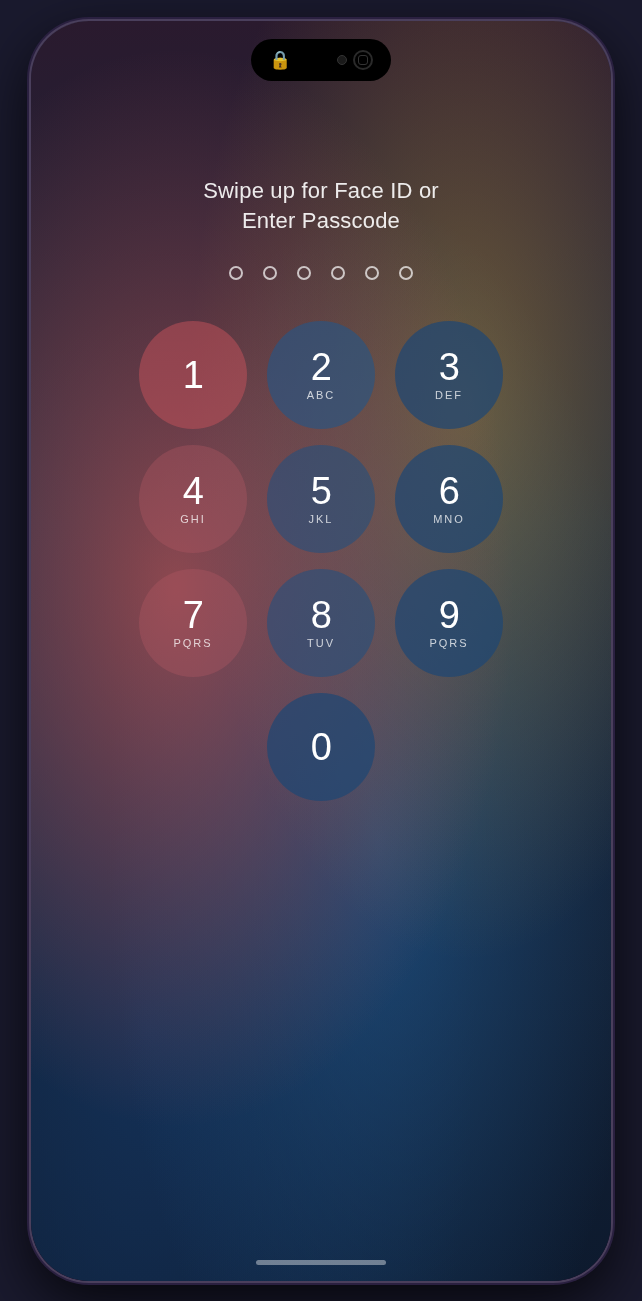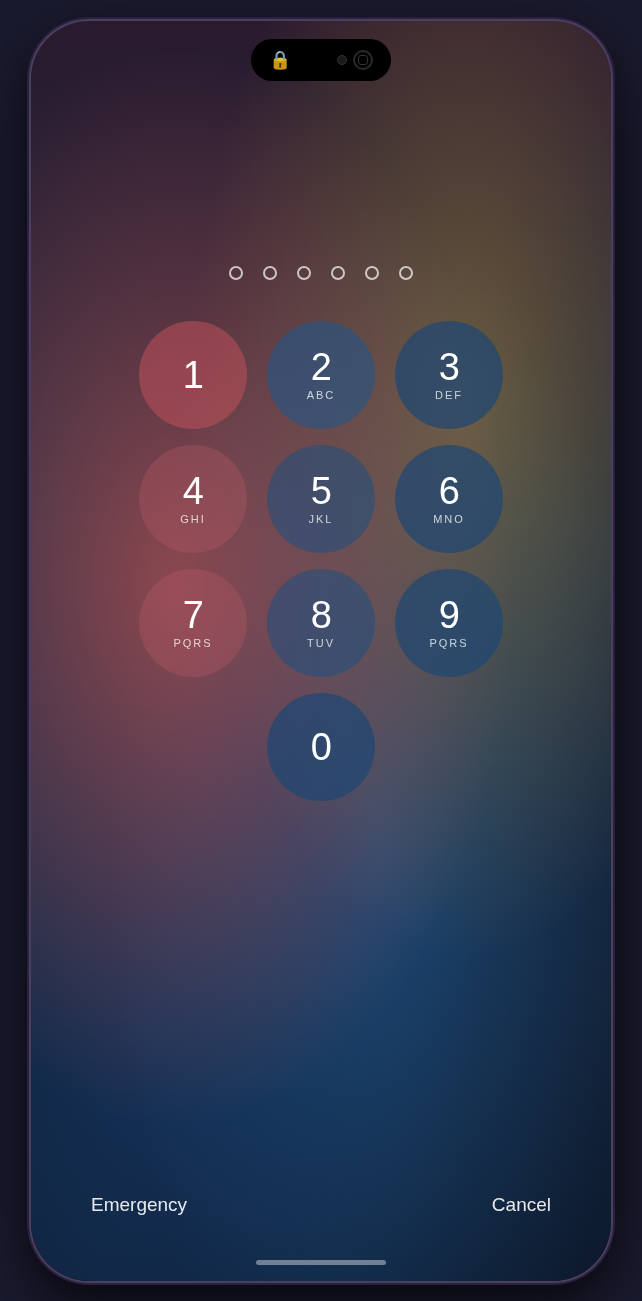--- a/index.html
+++ b/index.html
@@ -244,20 +244,24 @@
     <div class="dynamic-island">
       <span class="lock-icon">🔒</span>
       <div class="camera-area">
         <div class="camera-dot"></div>
         <div class="face-id-ring">
           <div class="face-id-inner"></div>
         </div>
       </div>
     </div>
 
+    <div class="swipe-text">
+      <span style="white-space: pre-line;">Swipe up for Face ID or
+Enter Passcode</span>
+    </div>
 
     <div class="passcode-dots">
       <div class="dot"></div>
       <div class="dot"></div>
       <div class="dot"></div>
       <div class="dot"></div>
       <div class="dot"></div>
       <div class="dot"></div>
     </div>
 
@@ -310,21 +314,17 @@
       <div class="numpad-row">
         <div class="num-spacer"></div>
         <div class="num-btn style-blue-deep">
           <span class="num-btn-number">0</span>
         </div>
         <div class="num-spacer"></div>
       </div>
 
     </div>
 
-    <div class="bottom-actions">
-      <span class="action-btn">Emergency</span>
-      <span class="action-btn">Cancel</span>
-    </div>
 
     <div class="home-indicator"></div>
 
   </div>
 </div>
 
 </body></html>

